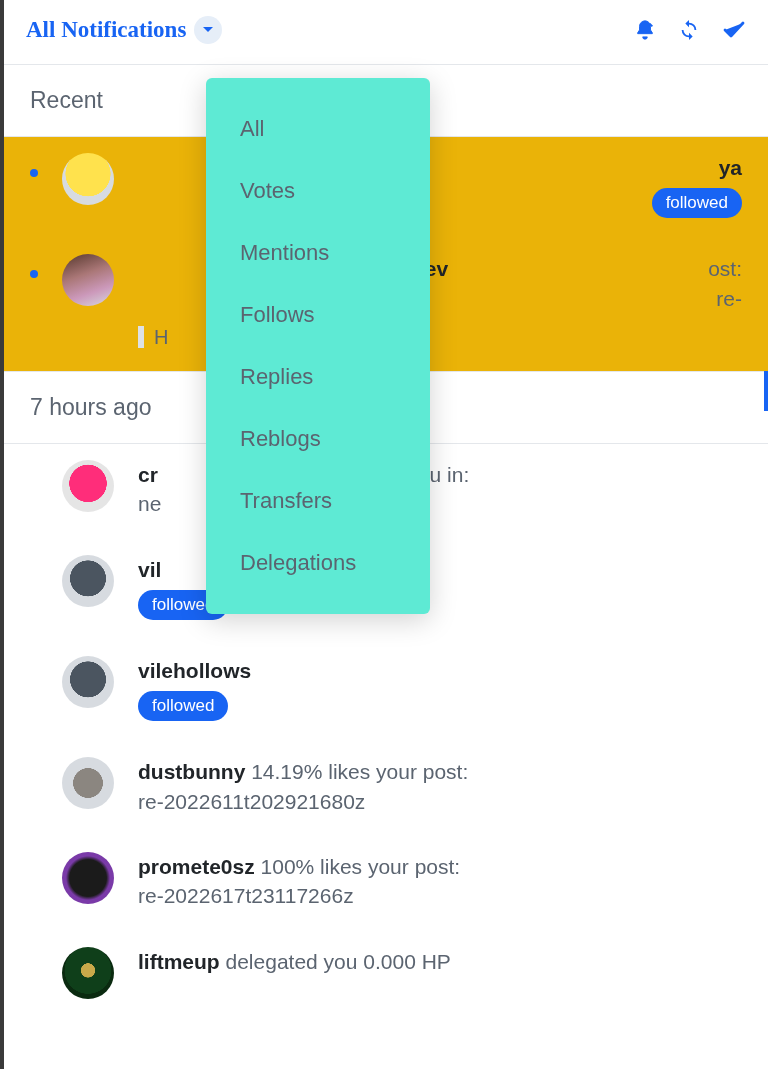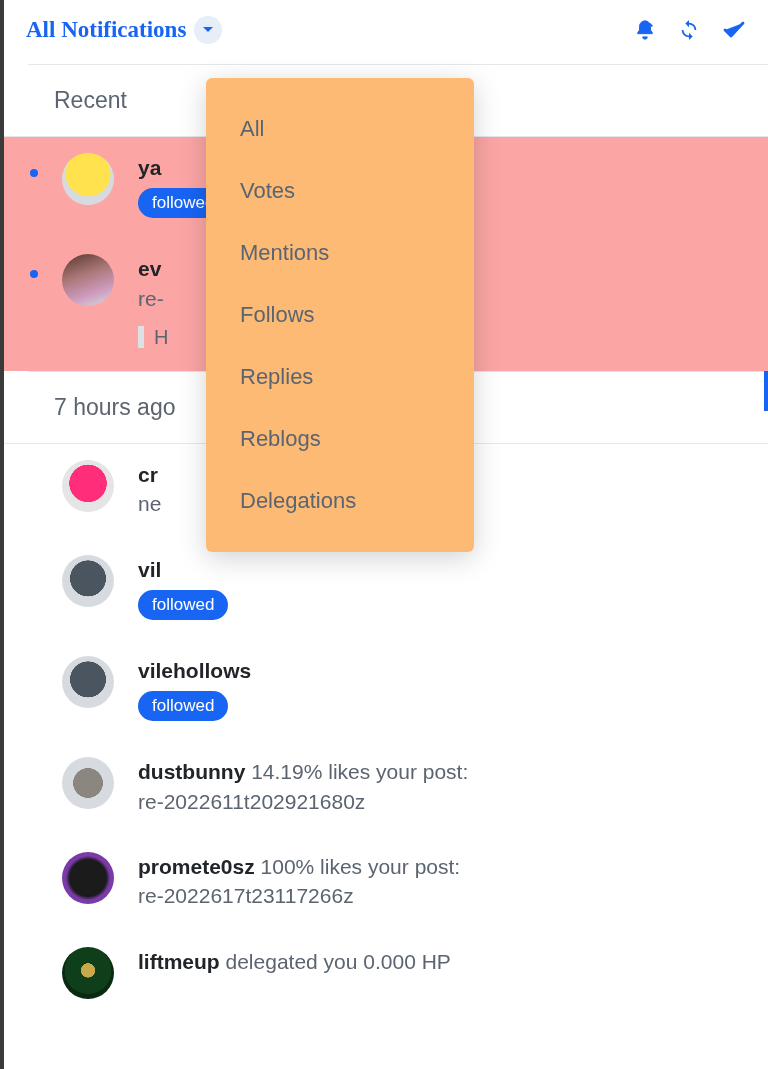--- a/index.html
+++ b/index.html
@@ -19,46 +19,46 @@
     background: #e6eef8; display:flex; align-items:center; justify-content:center;
     cursor: pointer;
   }
   .caret-btn svg { fill: #1864f3; }
   .header-icons { display: flex; gap: 22px; align-items: center; }
   .header-icons .icon { color: #1864f3; cursor: pointer; display:flex; }
   .header-icons svg { fill: #1864f3; stroke: #1864f3; }
 
   .section-header {
     font-size: 23px; font-weight: 500; color: #5b6470;
-    padding: 22px 26px; border-top: 1px solid #e4e7eb; margin-left: 24px;
+    padding: 22px 26px; border-top: 1px solid #e4e7eb;
   }
 
   .unread-accent { position:absolute; right:0; width:4px; background:#1864f3; }
 
   .item {
     display:flex; align-items:flex-start; gap: 24px;
     padding: 16px 26px 20px 26px;
     border-top: 1px solid #e4e7eb;
     position:relative;
   }
-  .item.unread { background:#fca5a5; }
+  .item.unread { background:#eab308;text-align:right; }
   .item .dot-col { width: 8px; display:flex; align-items:center; justify-content:center; padding-top:16px;}
   .dot { width:8px; height:8px; border-radius:50%; background:#1864f3; }
   .item .avatar-col { width:52px; flex:0 0 52px; }
   .item .avatar-spacer { width:8px; flex:0 0 8px; }
   .avatar { width:52px; height:52px; border-radius:50%; background:#d7dbe0; overflow:hidden; display:flex; align-items:center; justify-content:center; }
   .item .body { flex:1; min-width:0; font-size:21px; line-height:1.4; color:#5b6470; }
   .item .body .user { font-weight:700; color:#212529; }
   .badge { display:inline-block; background:#1864f3; color:#fff; font-size:17px; font-weight:500; padding:3px 14px; border-radius:18px; margin-top:6px;}
   .excerpt { display:flex; align-items:center; gap:10px; margin-top:10px; color:#5b6470; font-size:20px;}
   .excerpt .bar { width:6px; height:22px; background:#dde1e6; }
 
   .dropdown {
-    position:absolute; top:78px; left:202px; width:268px;
-    background:#fdba74; border-radius:6px;
+    position:absolute; top:78px; left:202px; width:224px;
+    background:#5eead4; border-radius:6px;
     box-shadow: 0 6px 28px rgba(0,0,0,0.18);
     padding: 20px 0;
     z-index: 50;
   }
   .dropdown .opt {
     padding: 18px 34px; font-size:22px; color:#5b6470; font-weight:500; cursor:pointer;
   }
 
   .no-border { border-top:none; }
 
@@ -204,14 +204,15 @@
   </div>
 </div>
 
 <div class="dropdown">
   <div class="opt">All</div>
   <div class="opt">Votes</div>
   <div class="opt">Mentions</div>
   <div class="opt">Follows</div>
   <div class="opt">Replies</div>
   <div class="opt">Reblogs</div>
+  <div class="opt">Transfers</div>
   <div class="opt">Delegations</div>
 </div>
 
 </body></html>

